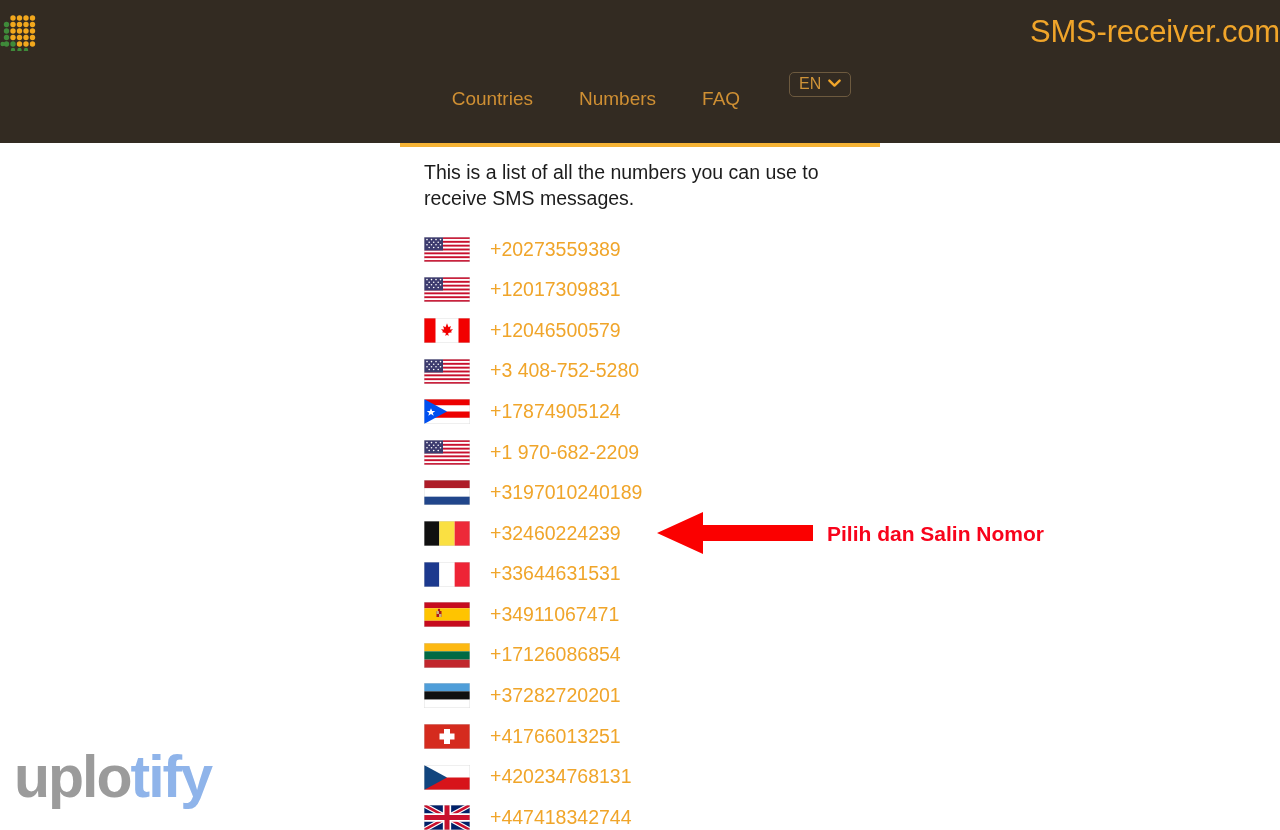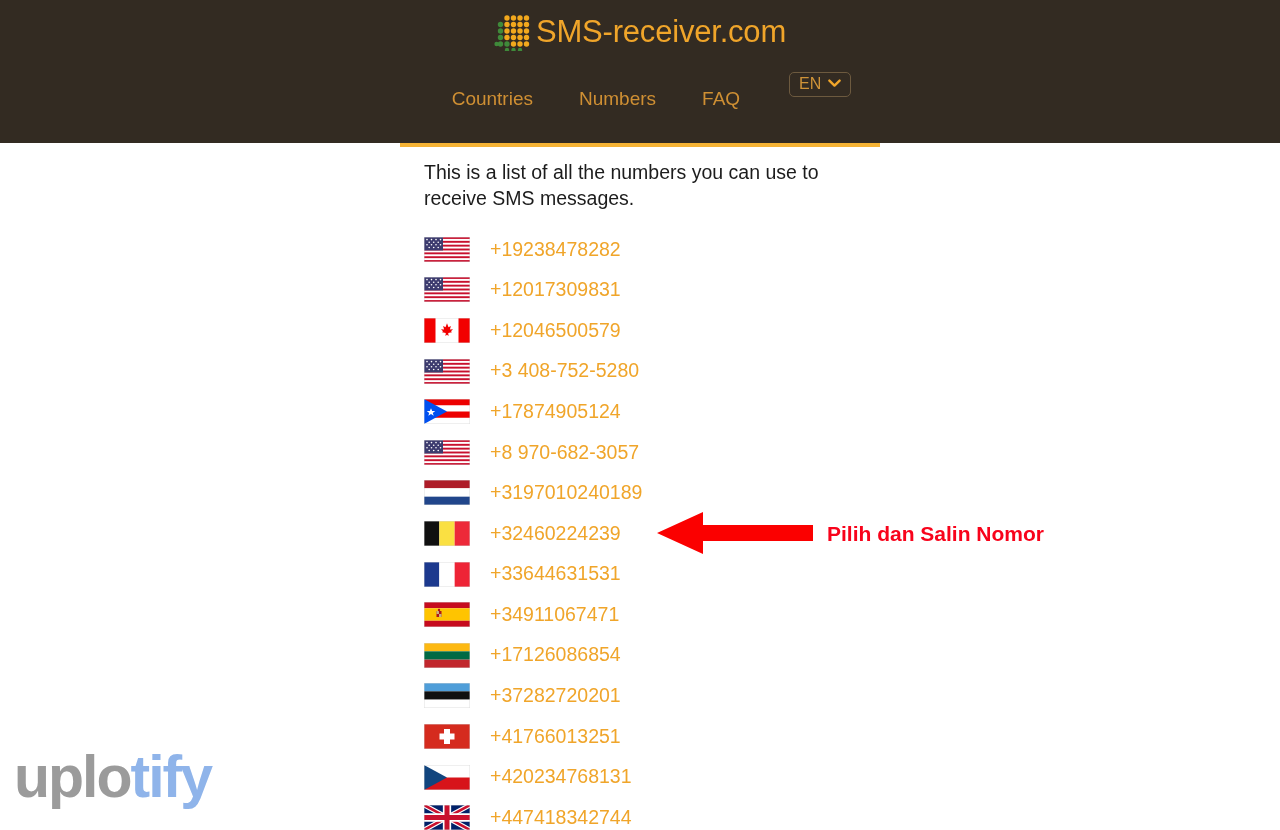--- a/index.html
+++ b/index.html
@@ -29,21 +29,21 @@
   }
 
   .brand {
     position: absolute;
     top: 8px;
     left: 0;
     width: 1280px;
     height: 46px;
     display: flex;
     align-items: center;
-    justify-content: center;
+    justify-content: space-between;
   }
 
   .brand-logo {
     display: block;
     width: 40px;
     height: 40px;
     margin-right: 2px;
   }
 
   .brand-text {
@@ -281,21 +281,21 @@
               <circle cx="3" cy="7.8" r="0.8"></circle>
               <circle cx="7.5" cy="7.8" r="0.8"></circle>
               <circle cx="12" cy="7.8" r="0.8"></circle>
               <circle cx="16.5" cy="7.8" r="0.8"></circle>
               <circle cx="5.2" cy="10.5" r="0.8"></circle>
               <circle cx="9.7" cy="10.5" r="0.8"></circle>
               <circle cx="14.2" cy="10.5" r="0.8"></circle>
             </g>
           <rect width="46" height="25" fill="none" stroke="#d8d8d8" stroke-width="0.8"></rect>
         </svg>
-        <a class="number-link" href="#">+19238478282</a>
+        <a class="number-link" href="#">+20273559389</a>
       </li>
 
       <li class="number-row">
         <svg class="flag" viewBox="0 0 46 25">
           <rect width="46" height="25" fill="#ffffff"></rect>
           <g fill="#c8102e">
               <rect y="0" width="46" height="1.92"></rect>
               <rect y="3.85" width="46" height="1.92"></rect>
               <rect y="7.69" width="46" height="1.92"></rect>
               <rect y="11.54" width="46" height="1.92"></rect>
@@ -406,21 +406,21 @@
               <circle cx="3" cy="7.8" r="0.8"></circle>
               <circle cx="7.5" cy="7.8" r="0.8"></circle>
               <circle cx="12" cy="7.8" r="0.8"></circle>
               <circle cx="16.5" cy="7.8" r="0.8"></circle>
               <circle cx="5.2" cy="10.5" r="0.8"></circle>
               <circle cx="9.7" cy="10.5" r="0.8"></circle>
               <circle cx="14.2" cy="10.5" r="0.8"></circle>
             </g>
           <rect width="46" height="25" fill="none" stroke="#d8d8d8" stroke-width="0.8"></rect>
         </svg>
-        <a class="number-link" href="#">+8 970-682-3057</a>
+        <a class="number-link" href="#">+1 970-682-2209</a>
       </li>
 
       <li class="number-row">
         <svg class="flag" viewBox="0 0 46 25">
           <rect y="0" width="46" height="8.33" fill="#ae1c28"></rect>
           <rect y="8.33" width="46" height="8.33" fill="#ffffff"></rect>
           <rect y="16.66" width="46" height="8.34" fill="#21468b"></rect>
           <rect width="46" height="25" fill="none" stroke="#d8d8d8" stroke-width="0.8"></rect>
         </svg>
         <a class="number-link" href="#">+3197010240189</a>

